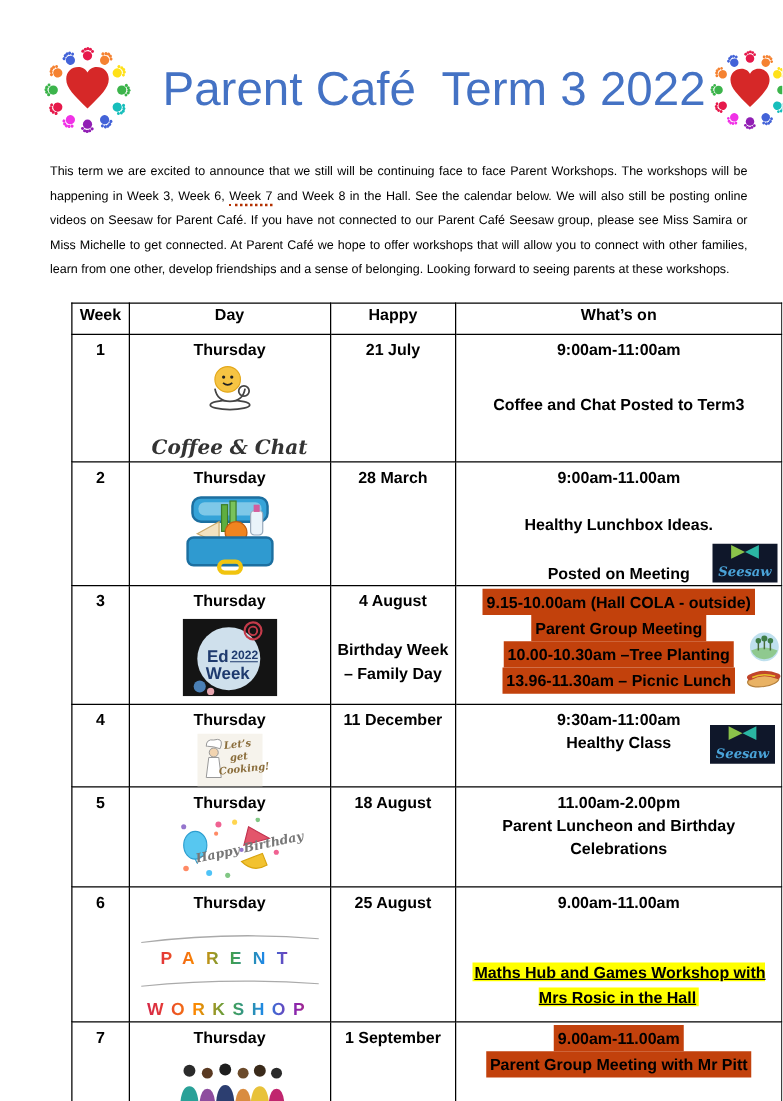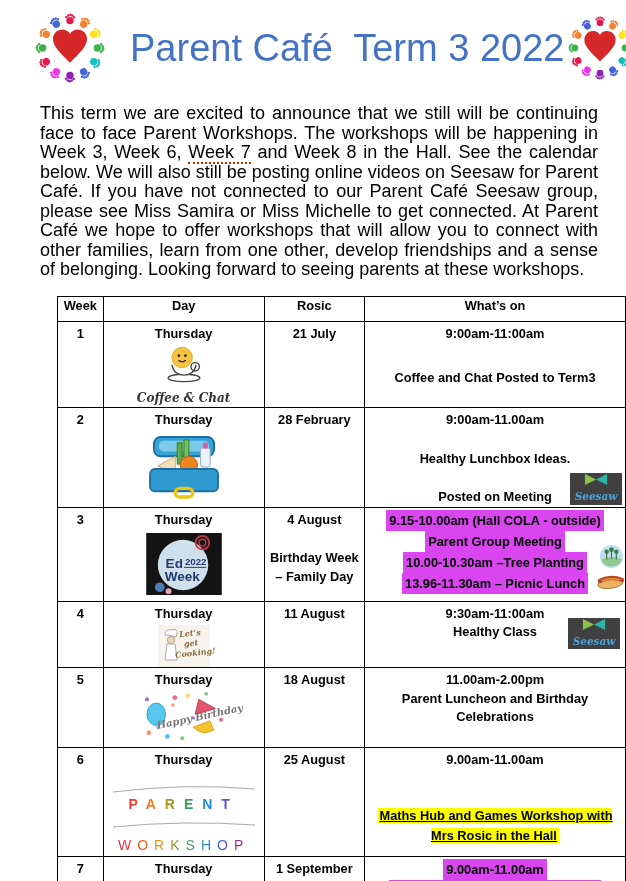--- a/index.html
+++ b/index.html
@@ -1,55 +1,55 @@
 <!DOCTYPE html>
 <html><head>
 <meta charset="utf-8">
 <style>
   html,body{margin:0;padding:0;background:#fff;}
   .page{width:626px;height:881px;position:relative;background:#fff;overflow:hidden;
         font-family:"Liberation Sans",sans-serif;color:#000;}
   
-  .doc-header{display:flex;align-items:center;height:92px;padding:4px 18px 0 30px;box-sizing:border-box;}
+  .doc-header{display:flex;align-items:center;height:92px;padding:4px 18px 0 30px;box-sizing:border-box;margin-top:24px;}
   .title{color:#4472C4;font-size:38px;font-weight:normal;margin:0 0 0 20px;white-space:pre;letter-spacing:0px;flex:1;text-align:center;}
   .logo-left svg,.logo-right svg{display:block;}
   
   .greeting{font-size:13px;margin:18px 0 0 40px;}
-  .intro{font-size:18px;line-height:19.5px;text-align:justify;width:558px;margin:12px 0 16px 40px;}
+  .intro{font-size:10px;line-height:19.5px;text-align:justify;width:558px;margin:12px 0 16px 40px;}
   .spell{border-bottom:2px dotted #b33000;}
   
   table.cal{border-collapse:collapse;table-layout:fixed;margin:16px 0 0 57px;}
   table.cal td,table.cal th{border:1.8px solid #000;padding:0;vertical-align:top;text-align:center;
         font-weight:bold;font-size:12.8px;box-sizing:border-box;line-height:1.45;}
   th.hdr{height:25px;padding-top:3px;font-size:13px;}
   .c-week{width:50px;}.c-day{width:112px;}.c-date{width:113px;}.c-what{width:264px;}
   td{position:relative;}
   .pt{padding-top:3px;display:block;}
   .cellpad{padding-top:3px;}
   
-  .hl-cyan{background:#d946ef;display:inline-block;padding:0 3px;}
+  .hl-cyan{background:#c2410c;display:inline-block;padding:0 3px;}
   .hl-yellow{background:#FFFF00;display:inline;padding:0 2px;}
   .gap-lg{margin-top:26px;}
   .gap-md{margin-top:20px;text-align:center;}
   
   .script{font-family:"DejaVu Serif",serif;font-style:italic;}
-  .coffee-cap{font-size:12px;color:#333;margin-top:1px;}
+  .coffee-cap{font-size:16px;color:#333;margin-top:11px;}
   .cook-box{width:52px;height:42px;background:#f6f3ec;margin:2px auto 0;position:relative;}
   .cook-script{position:absolute;right:2px;top:3px;width:34px;font-size:8px;line-height:10px;color:#8a6d3b;transform:rotate(-6deg);}
   .bday-wrap{position:relative;width:92px;margin:2px auto 0;}
   .bday-script{position:absolute;left:18px;top:18px;font-size:10px;color:#777;transform:rotate(-12deg);white-space:nowrap;}
   
   .rainbow{background:linear-gradient(90deg,#c2185b,#e53935,#fb8c00,#43a047,#1e88e5,#8e24aa,#e53935);
            -webkit-background-clip:text;background-clip:text;color:transparent;}
   .bunting{width:160px;margin:10px auto 0;text-align:center;}
   .bunt-word1{font-size:14px;font-weight:bold;letter-spacing:9px;margin-top:-4px;}
-  .bunt-word2{font-size:14px;font-weight:normal;letter-spacing:6px;margin-top:2px;}
+  .bunt-word2{font-size:14px;font-weight:bold;letter-spacing:6px;margin-top:2px;}
   .meeting-wrap{margin-top:8px;}
   
-  .seesaw-badge{position:absolute;width:52px;text-align:center;background:#404040;}
+  .seesaw-badge{position:absolute;width:52px;text-align:center;background:#0f172a;}
   .seesaw-text{font-family:"DejaVu Serif",serif;font-style:italic;font-weight:bold;font-size:10.5px;color:#4aa3d8;margin-top:-2px;}
   .badge-r2{right:3px;bottom:2px;}
   .badge-r4{right:5px;top:16px;}
   
   .tree-ico{position:absolute;right:1px;top:36px;}
   .dog-ico{position:absolute;right:0px;top:64px;}
   .whatson-r3 .line{line-height:21px;}
   .event-wrap5{width:218px;margin:0 auto;}
   .yellow-wrap{width:252px;margin:36px auto 0;line-height:20px;text-decoration:underline;}
 </style>
@@ -113,21 +113,21 @@
     <colgroup>
         <col class="c-week">
         <col class="c-day">
         <col class="c-date">
         <col class="c-what">
       </colgroup>
     <tbody>
         <tr>
       <th class="hdr">Week</th>
       <th class="hdr">Day</th>
-      <th class="hdr">Rosic</th>
+      <th class="hdr">Happy</th>
       <th class="hdr">What’s on</th>
     </tr>
 
     <tr>
       <td style="height:72px">
             <span class="pt">1</span>
           </td>
       <td>
         <span class="pt">Thursday</span>
         <div style="margin-top:2px;">
@@ -167,21 +167,21 @@
             <polygon points="16,32 34,22 34,40" fill="#f3e2c0" stroke="#c9a96a"></polygon>
             <circle cx="48" cy="31" r="9" fill="#f0841f" stroke="#c05f10"></circle>
             <rect x="60" y="13" width="10" height="20" rx="3" fill="#eaf3fa" stroke="#99aabb"></rect>
             <rect x="62.5" y="8" width="5" height="6" fill="#d45d9e"></rect>
             <rect x="8" y="35" width="70" height="23" rx="5" fill="#2f9ad0" stroke="#1c6fa0" stroke-width="2"></rect>
             <rect x="34" y="55" width="18" height="9" rx="4.5" fill="none" stroke="#f1c40f" stroke-width="3.5"></rect>
           </svg>
         </div>
       </td>
       <td>
-            <span class="pt">28 February</span>
+            <span class="pt">28 March</span>
           </td>
       <td>
         <div class="cellpad">9:00am-11.00am</div>
         <div class="gap-md">Healthy Lunchbox Ideas.</div>
         <div class="gap-md">Posted on Meeting</div>
         <div class="seesaw-badge badge-r2">
           <svg width="24" height="13" viewBox="0 0 26 14">
             <polygon points="1,1 13,7 1,13" fill="#8bc34a"></polygon>
             <polygon points="25,1 13,7 25,13" fill="#2bb6a3"></polygon>
           </svg>
@@ -252,21 +252,21 @@
         <div class="cook-box">
           <svg width="22" height="40" viewBox="0 0 22 40" style="position:absolute;left:2px;top:1px;">
             <path d="M5 9 q0 -6 6 -5 q7 -2 6 4 l-1 3 q-5 -2 -10 -2 z" fill="#fff" stroke="#999" stroke-width="0.8"></path>
             <circle cx="11" cy="14" r="3.6" fill="#f2d4b0" stroke="#999" stroke-width="0.8"></circle>
             <path d="M7 18 h8 l2 16 h-12 z" fill="#fff" stroke="#999" stroke-width="0.8"></path>
           </svg>
           <div class="script cook-script">Let’s get Cooking!</div>
         </div>
       </td>
       <td>
-            <span class="pt">11 August</span>
+            <span class="pt">11 December</span>
           </td>
       <td>
         <div class="cellpad">9:30am-11:00am</div>
         <div>Healthy Class</div>
         <div class="seesaw-badge badge-r4">
           <svg width="24" height="13" viewBox="0 0 26 14">
             <polygon points="1,1 13,7 1,13" fill="#8bc34a"></polygon>
             <polygon points="25,1 13,7 25,13" fill="#2bb6a3"></polygon>
           </svg>
           <div class="seesaw-text">Seesaw</div>

